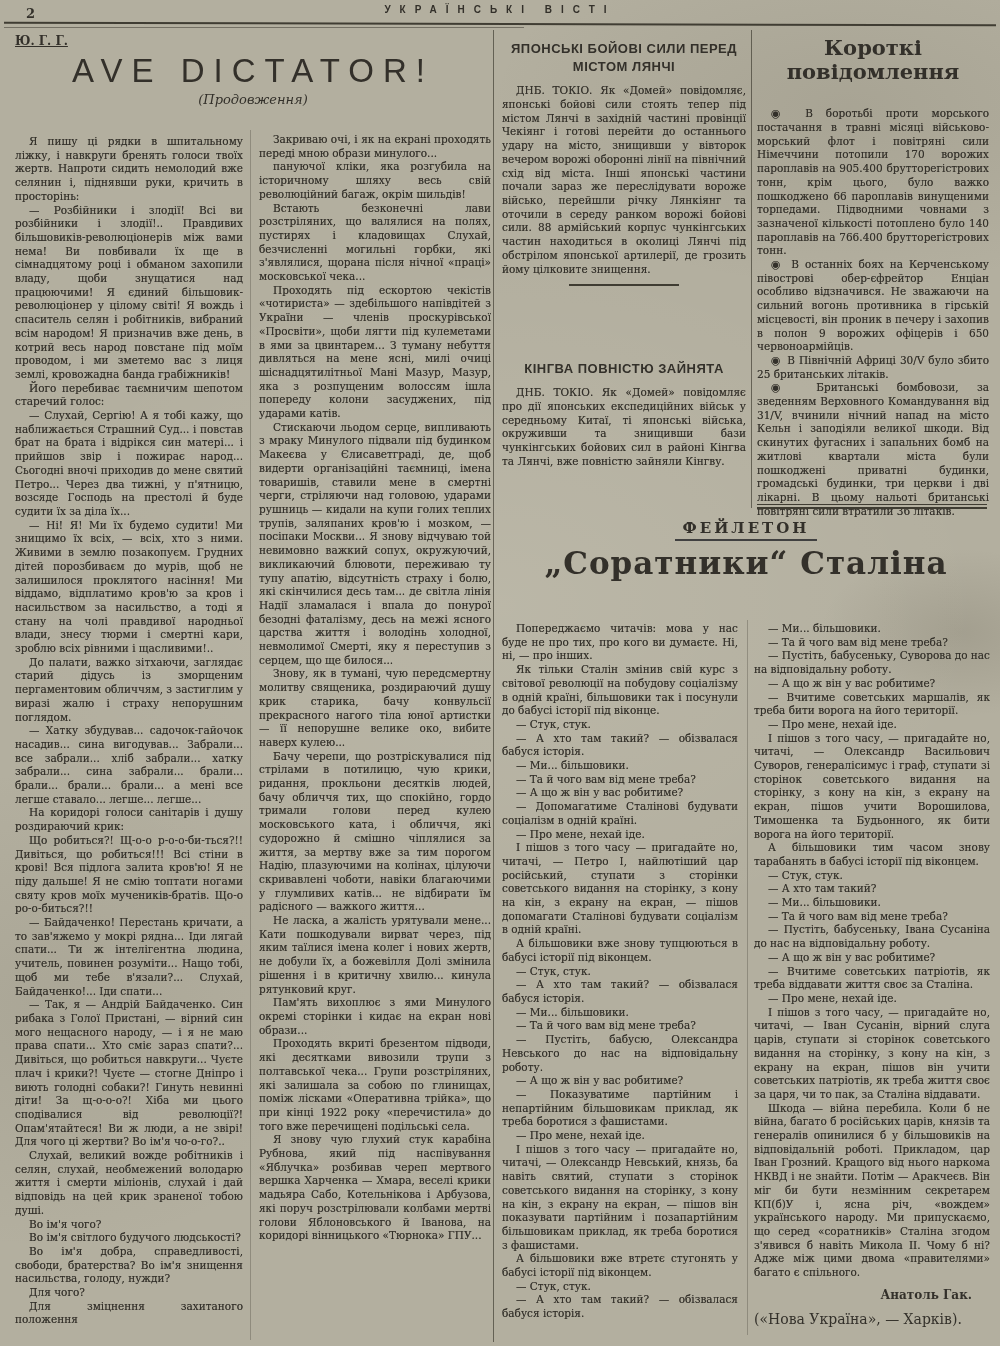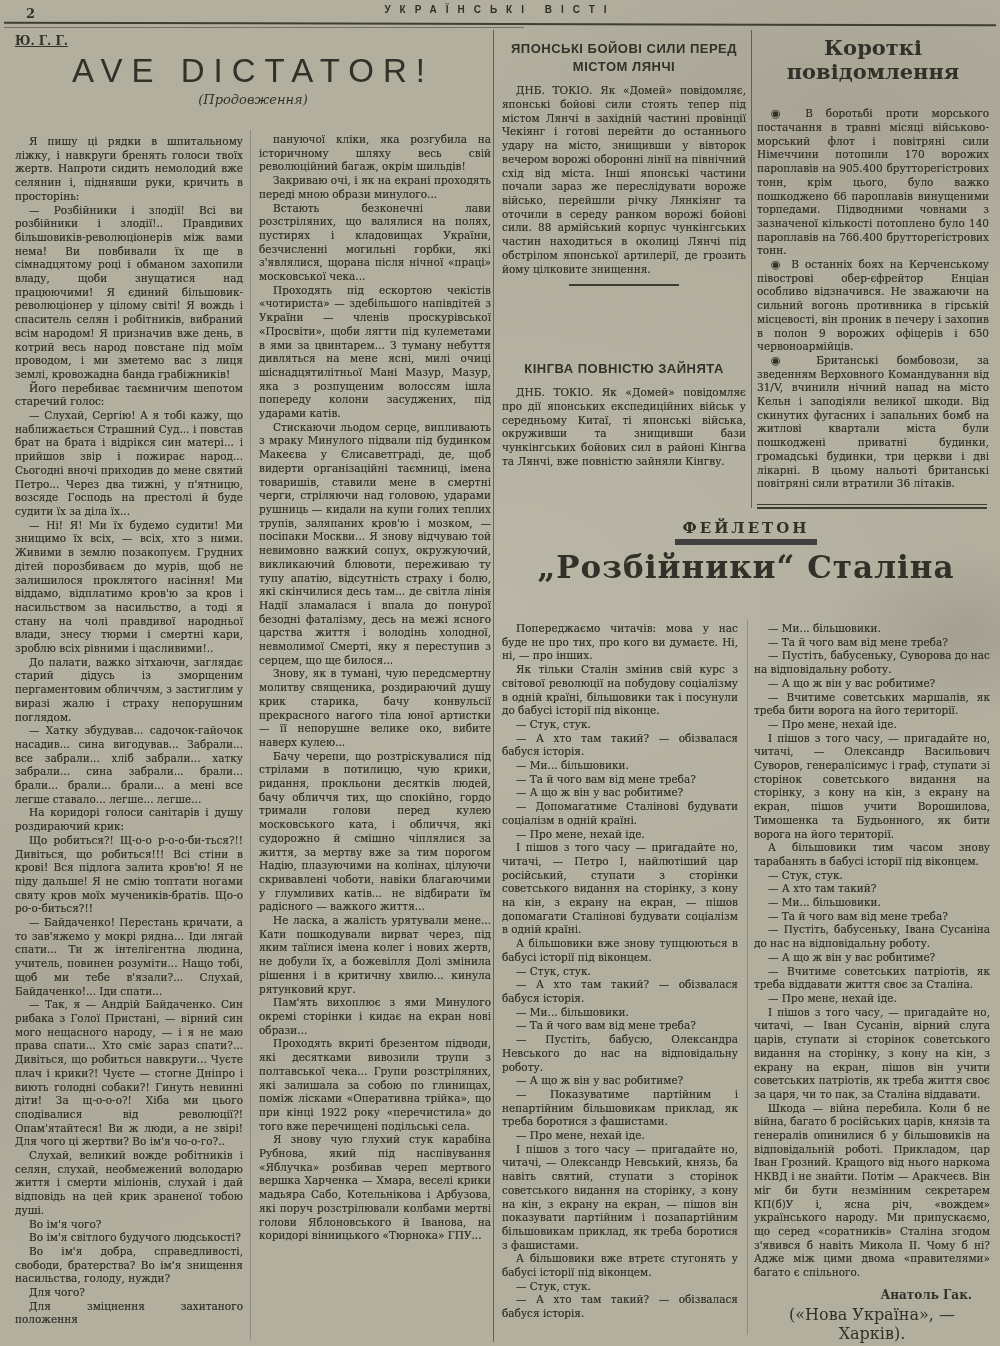--- a/index.html
+++ b/index.html
@@ -34,24 +34,24 @@
   
   .news-head{font-family:"Liberation Sans",sans-serif;font-weight:bold;font-size:13px;
     text-align:center;line-height:1.4;margin:0 0 8px 0;letter-spacing:.5px;}
   .short-title{font-weight:bold;font-size:21px;text-align:center;line-height:1.15;margin:0 0 23px 0;}
   .bullet{font-size:11px;font-weight:bold;margin-right:2px;}
   .mini-rule{width:110px;margin:8px auto;border-top:2px solid #3f3c32;}
   .dbl-rule{height:2px;border-top:1px solid #3f3c32;border-bottom:2px solid #3f3c32;}
   
   .feu-kicker-wrap{text-align:center;margin:0 0 4px 0;}
   .feu-kicker{display:inline-block;font-weight:bold;font-size:15px;letter-spacing:3px;
-    border-bottom:6px solid #404040;padding:0 8px 2px 8px;}
+    border-bottom:2px solid #404040;padding:0 8px 2px 8px;}
   .feu-title{text-align:center;font-weight:bold;font-size:31px;margin:2px 0 14px 0;letter-spacing:1px;}
   .sig{text-align:right;font-weight:bold;font-size:12px;margin-top:8px;padding-right:18px;}
-  .src{text-align:center;font-size:16px;margin-top:3px;}
+  .src{text-align:left;font-size:14px;margin-top:9px;}
 </style>
 </head>
 <body>
 
 <div class="abs pagenum">2</div>
 <div class="abs masthead">УКРАЇНСЬКІ ВІСТІ</div>
 <div class="abs head-rule"></div>
 <div class="abs head-rule2"></div>
 
 <div class="abs vrule" style="left:493px;top:30px;height:1312px;"></div>
@@ -77,23 +77,23 @@
     <p>— Байдаченко! Перестань кричати, а то зав'яжемо у мокрі рядна... Іди лягай спати... Ти ж інтелігентна людина, учитель, повинен розуміти... Нащо тобі, щоб ми тебе в'язали?... Слухай, Байдаченко!... Іди спати...</p>
     <p>— Так, я — Андрій Байдаченко. Син рибака з Голої Пристані, — вірний син мого нещасного народу, — і я не маю права спати... Хто сміє зараз спати?... Дивіться, що робиться навкруги... Чуєте плач і крики?! Чуєте — стогне Дніпро і виють голодні собаки?! Гинуть невинні діти! За щ-о-о-о?! Хіба ми цього сподівалися від революції?! Опам'ятайтеся! Ви ж люди, а не звірі! Для чого ці жертви? Во ім'я чо-о-го?..</p>
     <p>Слухай, великий вожде робітників і селян, слухай, необмежений володарю життя і смерти міліонів, слухай і дай відповідь на цей крик зраненої тобою душі.</p>
     <p>Во ім'я чого?</p>
     <p>Во ім'я світлого будучого людськості?</p>
     <p>Во ім'я добра, справедливості, свободи, братерства? Во ім'я знищення насильства, голоду, нужди?</p>
     <p>Для чого?</p>
     <p>Для зміцнення захитаного положення</p>
   </div>
 <div class="abs btxt" style="left:259px;top:133px;width:232px;">
+    <p>Закриваю очі, і як на екрані проходять переді мною образи минулого...</p>
     <p>пануючої кліки, яка розгубила на історичному шляху весь свій революційний багаж, окрім шильдів!</p>
-    <p>Закриваю очі, і як на екрані проходять переді мною образи минулого...</p>
-    <p>Встають безконечні лави розстріляних, що валялися на полях, пустирях і кладовищах України, безчисленні могильні горбки, які з'являлися, щорана після нічної «праці» московської чека...</p>
+    <p>Встають безконечні лави розстріляних, що валялися на полях, пустирях і кладовищах Слухай, безчисленні могильні горбки, які з'являлися, щорана після нічної «праці» московської чека...</p>
     <p>Проходять під ескортою чекістів «чотириста» — здебільшого напівдітей з України — членів проскурівської «Просвіти», щоби лягти під кулеметами в ями за цвинтарем... З туману небуття дивляться на мене ясні, милі очиці шіснадцятилітньої Мані Мазур, Мазур, яка з розпущеним волоссям ішла попереду колони засуджених, під ударами катів.</p>
     <p>Стискаючи льодом серце, випливають з мраку Минулого підвали під будинком Макеєва у Єлисаветграді, де, щоб видерти організаційні таємниці, імена товаришів, ставили мене в смертні черги, стріляючи над головою, ударами рушниць — кидали на купи голих теплих трупів, заляпаних кров'ю і мозком, — посіпаки Москви... Я знову відчуваю той невимовно важкий сопух, окружуючий, викликаючий блювоти, переживаю ту тупу апатію, відсутність страху і болю, які скінчилися десь там... де світла лінія Надії зламалася і впала до понурої безодні фаталізму, десь на межі ясного царства життя і володінь холодної, невмолимої Смерті, яку я переступив з серцем, що ще билося...</p>
     <p>Знову, як в тумані, чую передсмертну молитву священика, роздираючий душу крик старика, бачу конвульсії прекрасного нагого тіла юної артистки — її непорушне велике око, вибите наверх кулею...</p>
     <p>Бачу черепи, що розтріскувалися під стрілами в потилицю, чую крики, ридання, прокльони десятків людей, бачу обличчя тих, що спокійно, гордо тримали голови перед кулею московського ката, і обличчя, які судорожно й смішно чіплялися за життя, за мертву вже за тим порогом Надію, плазуючими на колінах, цілуючи скривавлені чоботи, навіки благаючими у глумливих катів... не відбирати їм радісного — важкого життя...</p>
     <p>Не ласка, а жалість урятували мене... Кати пошкодували вирват через, під яким таїлися імена колег і нових жертв, не добули їх, а божевілля Долі змінила рішення і в критичну хвилю... кинула рятунковий круг.</p>
     <p>Пам'ять вихоплює з ями Минулого окремі сторінки і кидає на екран нові образи...</p>
     <p>Проходять вкриті брезентом підводи, які десятками вивозили трупи з полтавської чека... Групи розстріляних, які залишала за собою по глинищах, поміж лісками «Оперативна трійка», що при кінці 1922 року «перечистила» до того вже перечищені подільські села.</p>
     <p>Я знову чую глухий стук карабіна Рубнова, який під наспівування «Яблучка» розбивав череп мертвого вершка Харченка — Хмара, веселі крики мадьяра Сабо, Котельнікова і Арбузова, які поруч розстрілювали колбами мертві голови Яблоновського й Іванова, на коридорі вінницького «Тюрнока» ГПУ...</p>
   </div>
 
@@ -109,30 +109,31 @@
   <div class="btxt">
       <p>ДНБ. ТОКІО. Як «Домей» повідомляє про дії японських експедиційних військ у середньому Китаї, ті японські війська, окруживши та знищивши бази чункінгських бойових сил в районі Кінгва та Лянчі, вже повністю зайняли Кінгву.</p>
     </div>
 </div>
 
 <div class="abs" style="left:757px;top:36px;width:232px;">
   <h2 class="short-title">Короткі повідомлення</h2>
   <div class="btxt">
       <p><span class="bullet">◉</span> В боротьбі проти морського постачання в травні місяці військово-морський флот і повітряні сили Німеччини потопили 170 ворожих пароплавів на 905.400 брутторегістрових тонн, крім цього, було важко пошкоджено 66 пароплавів винущеними торпедами. Підводними човнами з зазначеної кількості потоплено було 140 пароплавів на 766.400 брутторегістрових тонн.</p>
       <p><span class="bullet">◉</span> В останніх боях на Керченському півострові обер-єфрейтор Енціан особливо відзначився. Не зважаючи на сильний вогонь противника в гірській місцевості, він проник в печеру і захопив в полон 9 ворожих офіцерів і 650 червоноармійців.</p>
+      <p><span class="bullet">◉</span> В Північній Африці 30/V було збито 25 британських літаків.</p>
       <p><span class="bullet">◉</span> Британські бомбовози, за зведенням Верховного Командування від 31/V, вчинили нічний напад на місто Кельн і заподіяли великої шкоди. Від скинутих фугасних і запальних бомб на житлові квартали міста були пошкоджені приватні будинки, громадські будинки, три церкви і дві лікарні. В цьому нальоті британські повітряні сили втратили 36 літаків.</p>
     </div>
 </div>
 <div class="abs dbl-rule" style="left:757px;top:504px;width:230px;"></div>
 
 <div class="abs" style="left:502px;top:518px;width:488px;">
   <div class="feu-kicker-wrap">
     <span class="feu-kicker">ФЕЙЛЕТОН</span>
   </div>
-  <div class="feu-title">„Розбійники“ Сталіна</div>
+  <div class="feu-title">„Соратники“ Сталіна</div>
 </div>
 <div class="abs btxt" style="left:502px;top:622px;width:236px;">
     <p>Попереджаємо читачів: мова у нас буде не про тих, про кого ви думаєте. Ні, ні, — про інших.</p>
     <p>Як тільки Сталін змінив свій курс з світової революції на побудову соціалізму в одній країні, більшовики так і посунули до бабусі історії під віконце.</p>
     <p>— Стук, стук.</p>
     <p>— А хто там такий? — обізвалася бабуся історія.</p>
     <p>— Ми... більшовики.</p>
     <p>— Та й чого вам від мене треба?</p>
     <p>— А що ж він у вас робитиме?</p>
     <p>— Допомагатиме Сталінові будувати соціалізм в одній країні.</p>

